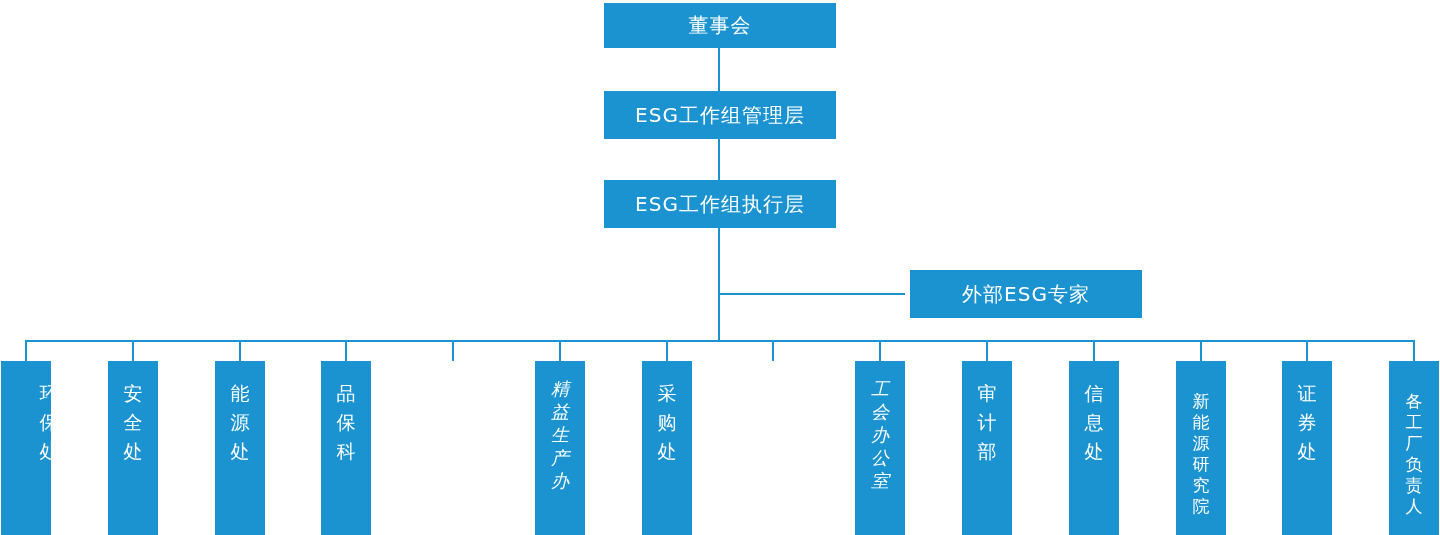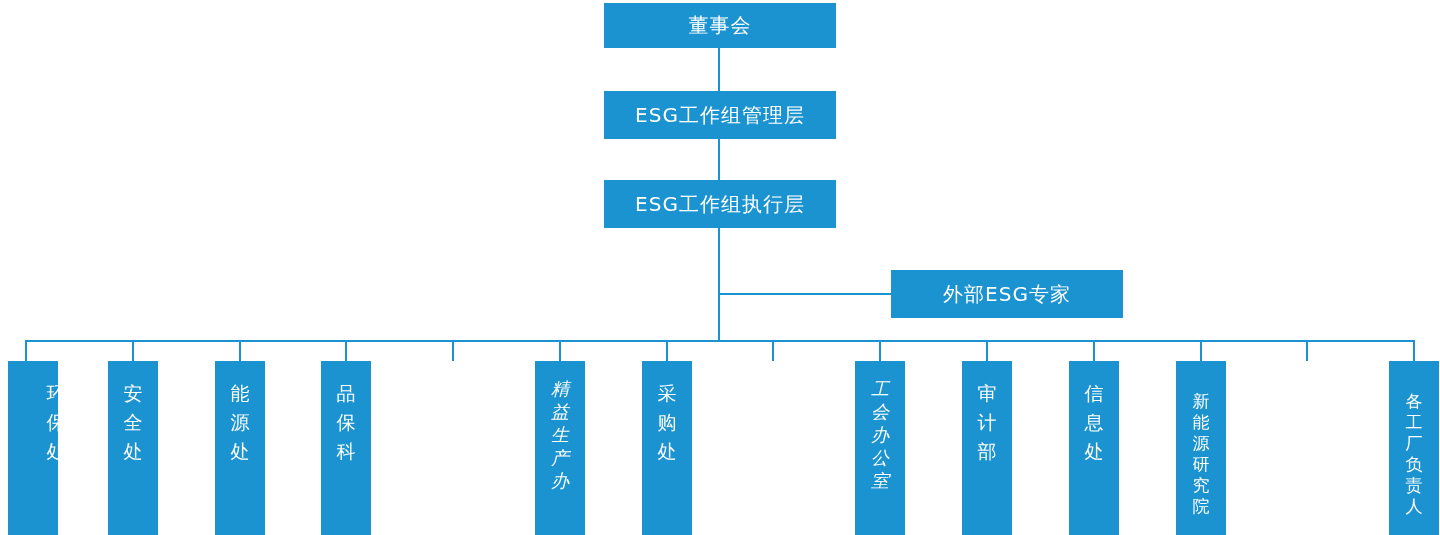--- a/index.html
+++ b/index.html
@@ -65,42 +65,42 @@
   <div class="connector vline" style="left:718px;top:139px;height:41px;"></div>
 
   <div class="node node-h" style="left:604px;top:180px;">
     <span>ESG工作组执行层</span>
   </div>
 
   <div class="connector vline" style="left:718px;top:228px;height:114px;"></div>
 
   <div class="connector hline" style="left:720px;top:293px;width:185px;"></div>
 
-  <div class="node node-h" style="left:891px;top:270px;">
+  <div class="node node-h" style="left:910px;top:270px;">
     <span>外部ESG专家</span>
   </div>
 
   <div class="connector hline" style="left:25px;top:340px;width:1390px;"></div>
 
   <div class="connector vline" style="left:25px;top:342px;height:19px;"></div>
   <div class="connector vline" style="left:132px;top:342px;height:19px;"></div>
   <div class="connector vline" style="left:239px;top:342px;height:19px;"></div>
   <div class="connector vline" style="left:345px;top:342px;height:19px;"></div>
   <div class="connector vline" style="left:452px;top:342px;height:19px;"></div>
   <div class="connector vline" style="left:559px;top:342px;height:19px;"></div>
   <div class="connector vline" style="left:666px;top:342px;height:19px;"></div>
   <div class="connector vline" style="left:772px;top:342px;height:19px;"></div>
   <div class="connector vline" style="left:879px;top:342px;height:19px;"></div>
   <div class="connector vline" style="left:986px;top:342px;height:19px;"></div>
   <div class="connector vline" style="left:1093px;top:342px;height:19px;"></div>
   <div class="connector vline" style="left:1200px;top:342px;height:19px;"></div>
   <div class="connector vline" style="left:1306px;top:342px;height:19px;"></div>
   <div class="connector vline" style="left:1413px;top:342px;height:19px;"></div>
 
-  <div class="node node-v" style="left:8px;padding-left:46px;">
+  <div class="node node-v" style="left:1px;padding-left:46px;">
     <div class="vtext">环保处</div>
   </div>
   <div class="node node-v" style="left:108px;">
     <div class="vtext">安全处</div>
   </div>
   <div class="node node-v" style="left:215px;">
     <div class="vtext">能源处</div>
   </div>
   <div class="node node-v" style="left:321px;">
     <div class="vtext">品保科</div>
@@ -116,17 +116,20 @@
   </div>
   <div class="node node-v" style="left:962px;">
     <div class="vtext">审计部</div>
   </div>
   <div class="node node-v" style="left:1069px;">
     <div class="vtext">信息处</div>
   </div>
   <div class="node node-v" style="left:1176px;">
     <div class="vtext vt-6">新能源研究院</div>
   </div>
+  <div class="node node-v" style="left:1282px;">
+    <div class="vtext">证券处</div>
+  </div>
   <div class="node node-v" style="left:1389px;">
     <div class="vtext vt-6">各工厂负责人</div>
   </div>
 
 </div>
 
 </body></html>

